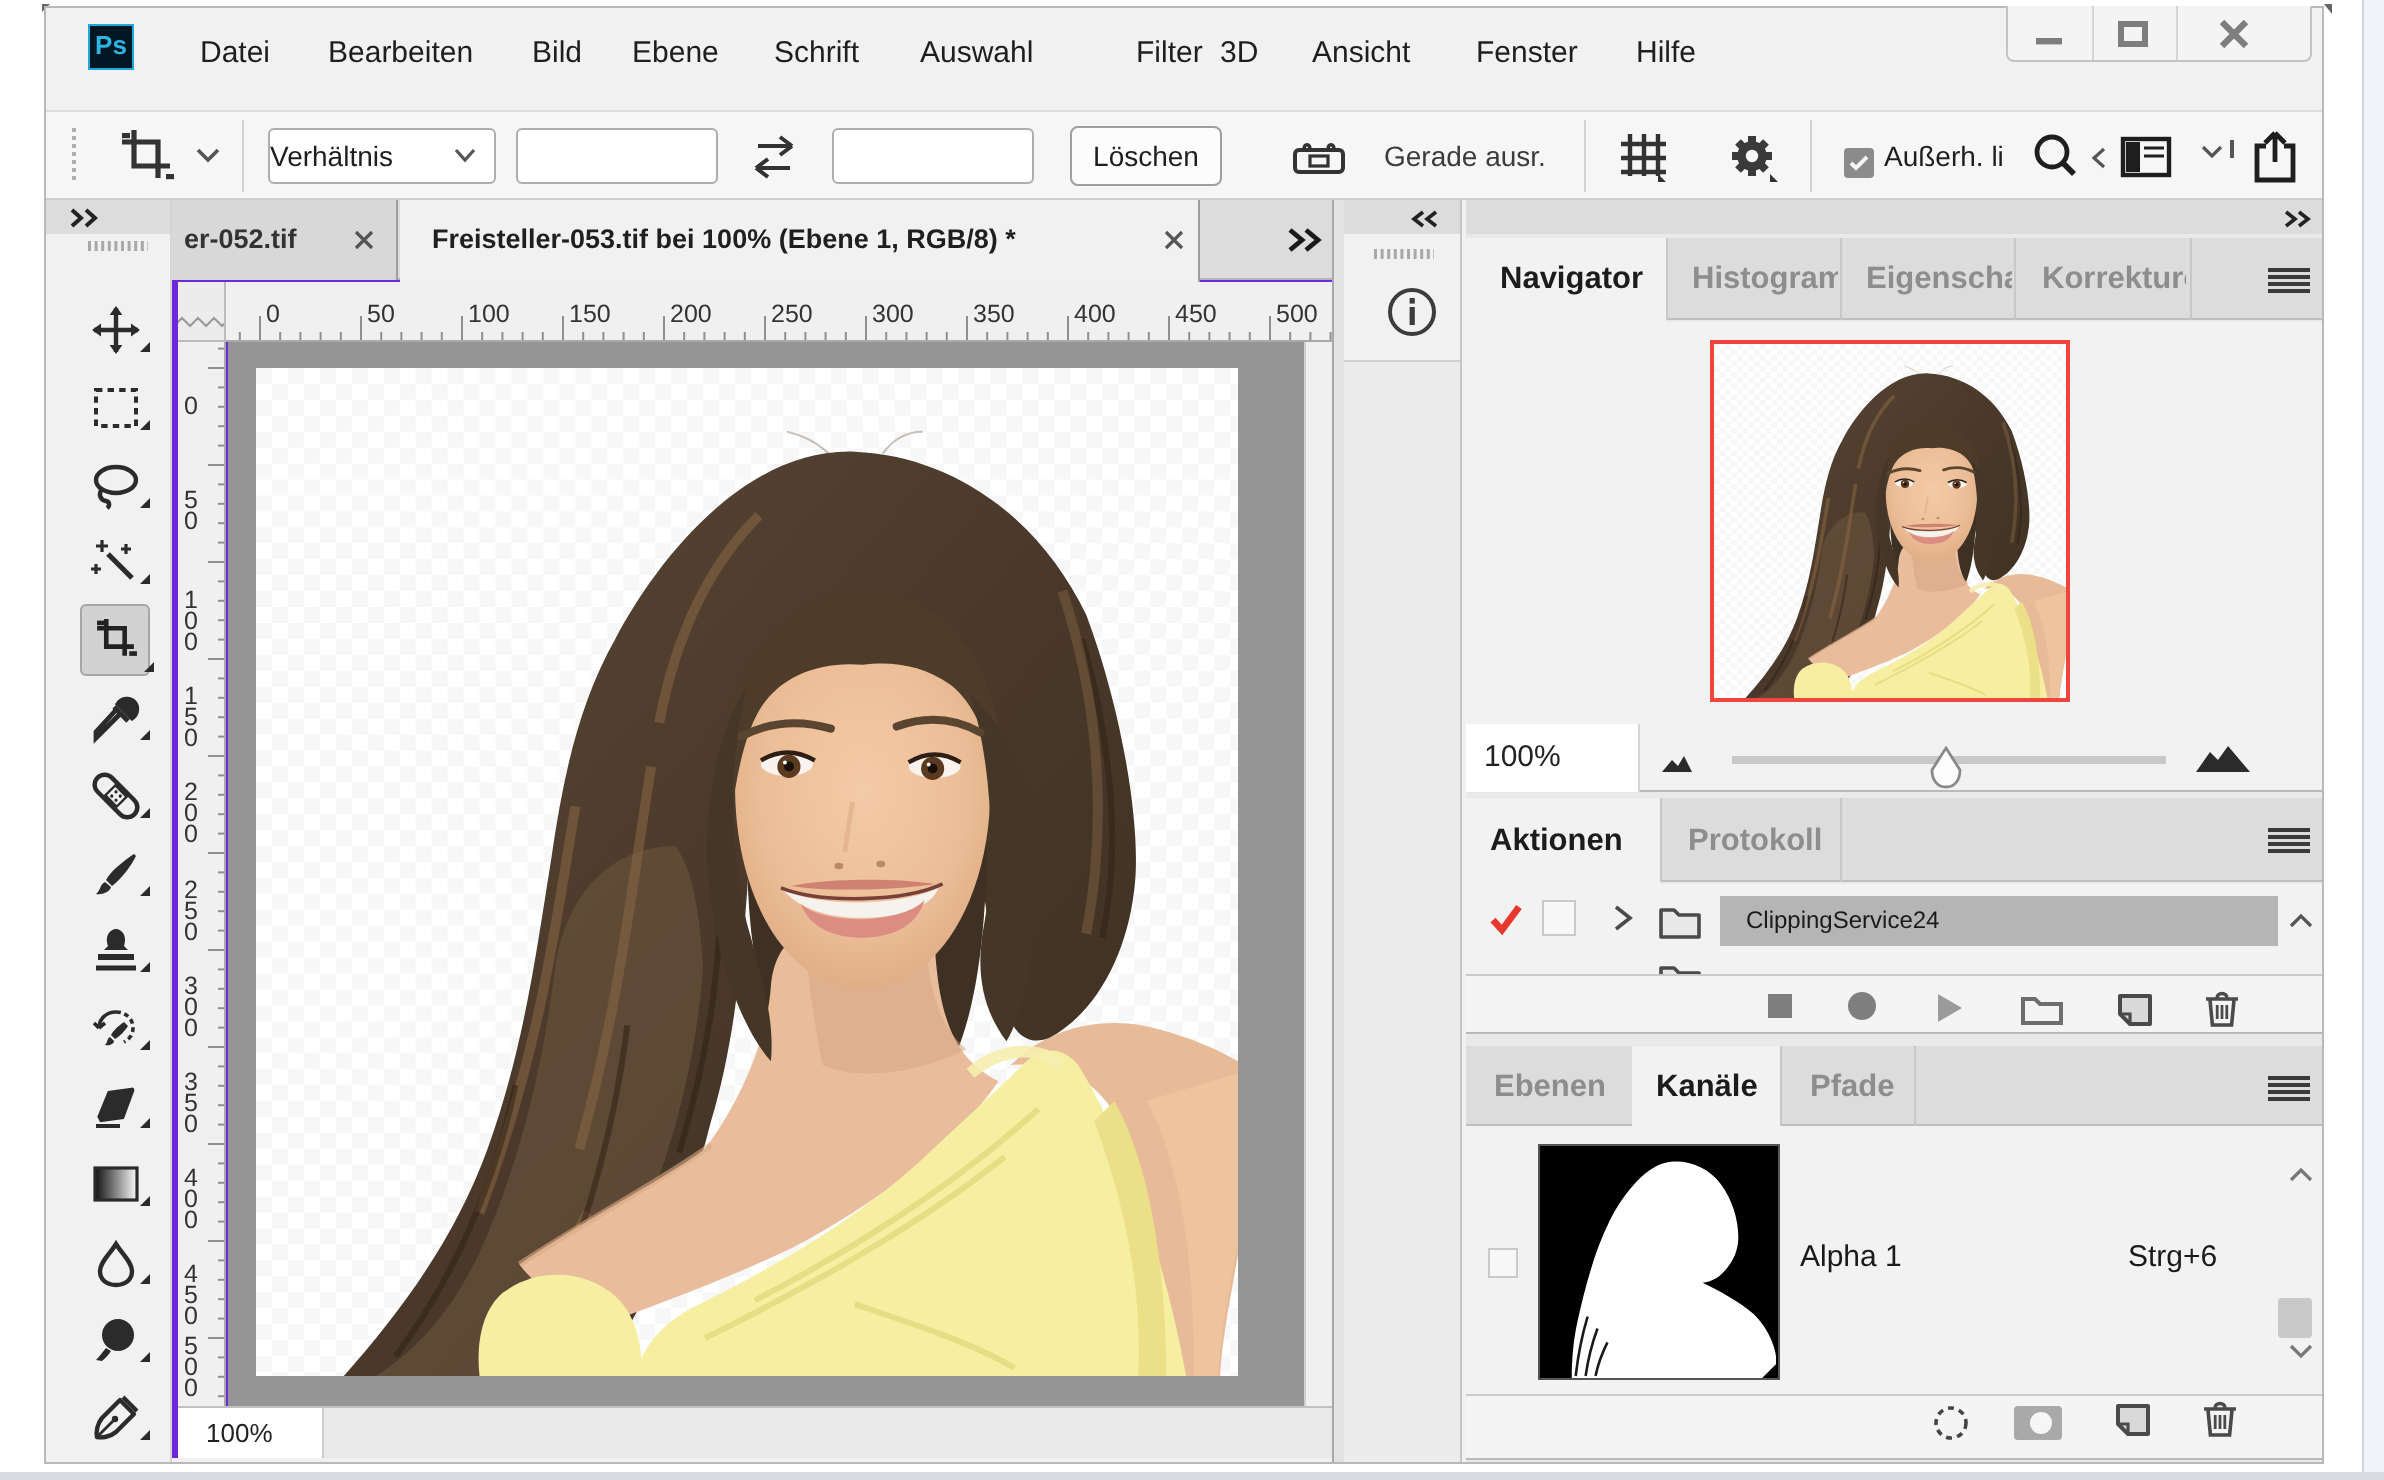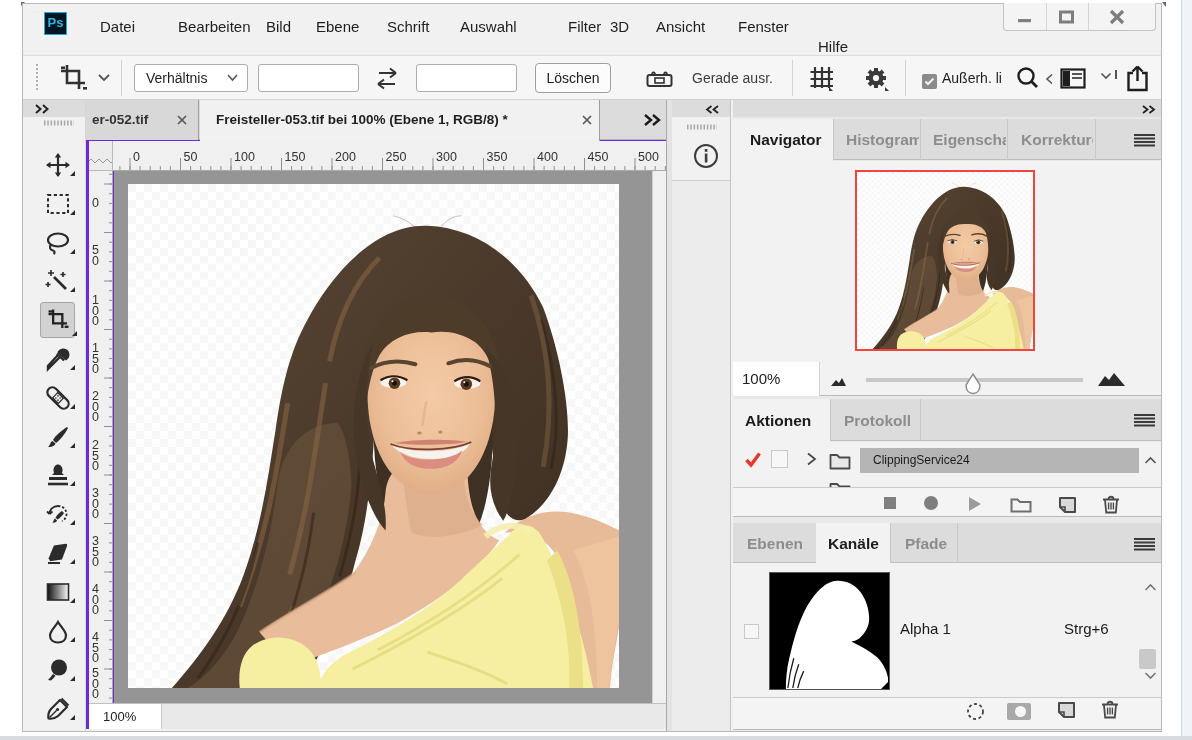--- a/index.html
+++ b/index.html
@@ -15,30 +15,30 @@
 <div class="a" style="left:1181px;top:0;width:11px;height:740px;background:#f0f3f7;border-left:1px solid #cfd6de;"></div>
 <div class="a" style="left:0;top:736px;width:1192px;height:4px;background:#d8dbe0;"></div>
 <div class="a" style="left:21px;top:2px;width:4px;height:4px;background:#666;clip-path:polygon(0 0,100% 0,0 100%);"></div>
 <div class="a" style="left:1162px;top:2px;width:4px;height:5px;background:#666;clip-path:polygon(100% 0,0 0,100% 100%);"></div>
 
 <div class="a" style="left:22px;top:3px;width:1140px;height:729px;background:#f1f1f1;border:1px solid #b9b9b9;box-sizing:border-box;"></div>
 
 <div class="a" style="left:44px;top:12px;width:23px;height:23px;background:#001622;border:1.5px solid #1ea8dc;box-sizing:border-box;color:#2fb4e4;font-weight:bold;font-size:13px;text-align:center;line-height:19px;">Ps</div>
 <div class="a txt" style="top:18px;left:0;width:1192px;font-size:15px;color:#1e1e1e;">
  <span class="a" style="left:100px;">Datei</span>
- <span class="a" style="left:178px;">Bearbeiten</span>
+ <span class="a" style="left:164px;">Bearbeiten</span>
  <span class="a" style="left:266px;">Bild</span>
  <span class="a" style="left:316px;">Ebene</span>
  <span class="a" style="left:387px;">Schrift</span>
  <span class="a" style="left:460px;">Auswahl</span>
  <span class="a" style="left:568px;">Filter</span>
  <span class="a" style="left:610px;">3D</span>
  <span class="a" style="left:656px;">Ansicht</span>
  <span class="a" style="left:738px;">Fenster</span>
- <span class="a" style="left:818px;margin-top:20px;">Hilfe</span>
+ <span class="a" style="left:818px;">Hilfe</span>
 </div>
 <div class="a" style="left:1003px;top:3px;width:153px;height:28px;border:1px solid #c3c3c3;border-top:none;border-radius:0 0 4px 4px;box-sizing:border-box;background:#f4f4f4;">
  <div class="a" style="left:42px;top:0;width:1px;height:27px;background:#d5d5d5;"></div>
  <div class="a" style="left:84px;top:0;width:1px;height:27px;background:#d5d5d5;"></div>
  <svg class="a" style="left:12px;top:6px;" width="18" height="16" viewBox="0 0 18 16">
       <rect x="2" y="10" width="13" height="3.2" fill="#7e7e7e"></rect>
     </svg>
  <svg class="a" style="left:54px;top:6px;" width="18" height="16" viewBox="0 0 18 16">
       <rect x="2.5" y="3" width="12" height="10" fill="none" stroke="#7e7e7e" stroke-width="3"></rect>
     </svg>
@@ -57,21 +57,21 @@
   <path d="M8,2 V20 H26" stroke="#333" stroke-width="2.6" fill="none"></path>
   <path d="M2,8 H20 V26" stroke="#333" stroke-width="2.6" fill="none"></path>
   <rect x="24" y="24" width="4" height="2.6" fill="#333"></rect>
   <rect x="2" y="3.5" width="4" height="2.6" fill="#333"></rect>
  </svg>
  <svg class="a" style="left:74px;top:17px;" width="14" height="9" viewBox="0 0 14 9">
       <path d="M2,2 L7,7 L12,2" stroke="#555" stroke-width="1.8" fill="none"></path>
     </svg>
  <div class="a" style="left:98px;top:4px;width:1px;height:36px;background:#d2d2d2;"></div>
 
- <div class="a" style="left:111px;top:8px;width:114px;height:28px;background:#fff;border:1px solid #adadad;border-radius:3px;box-sizing:border-box;font-size:14px;color:#1e1e1e;line-height:26px;padding-left:11px;">Verhältnis</div>
+ <div class="a" style="left:111px;top:8px;width:114px;height:28px;background:#fff;border:1px solid #adadad;border-radius:3px;box-sizing:border-box;font-size:14px;color:#1e1e1e;line-height:26px;">Verhältnis</div>
  <svg class="a" style="left:203px;top:17px;" width="13" height="9" viewBox="0 0 13 9">
       <path d="M2,2 L6.5,7 L11,2" stroke="#555" stroke-width="1.6" fill="none"></path>
     </svg>
  <div class="a" style="left:235px;top:8px;width:101px;height:28px;background:#fff;border:1px solid #adadad;border-radius:3px;box-sizing:border-box;"></div>
 
  <svg class="a" style="left:351px;top:12px;" width="26" height="21" viewBox="0 0 26 21">
   <path d="M5,6 H22 M22,6 L16,1.5 M22,6 L16,10.5" stroke="#333" stroke-width="2" fill="none" transform="translate(0,-1)"></path>
   <path d="M21,15 H4 M4,15 L10,10.5 M4,15 L10,19.5" stroke="#333" stroke-width="2" fill="none" transform="translate(0,1)"></path>
  </svg>
  <div class="a" style="left:393px;top:8px;width:101px;height:28px;background:#fff;border:1px solid #adadad;border-radius:3px;box-sizing:border-box;"></div>

